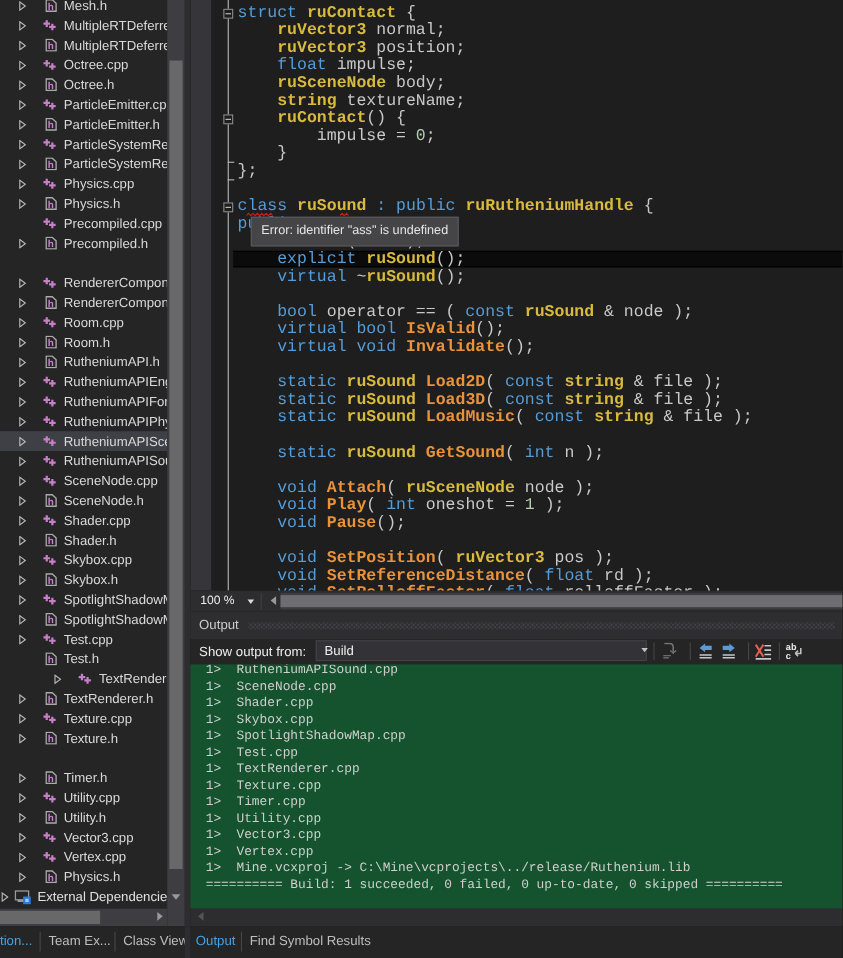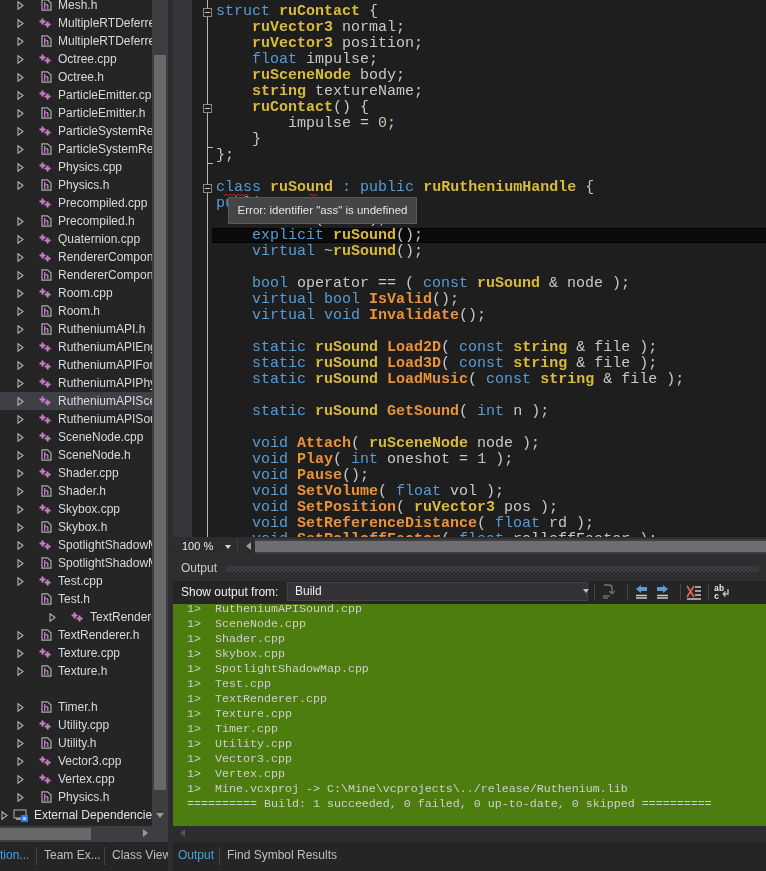--- a/index.html
+++ b/index.html
@@ -131,30 +131,20 @@
     </div>
 <div class="trow" style="top:212px;">
 <svg class="abs" style="left:17px;top:5px" width="7" height="9" viewBox="0 0 7 9">
         <path d="M1 0.8 L6 4.5 L1 8.2 Z" fill="none" stroke="#b2b2b2" stroke-width="1.1"></path>
       </svg>
 <svg class="abs" style="left:41px;top:3px" width="11" height="12" viewBox="0 0 11 12">
         <path d="M1 0.8 h5.5 l3.5 3.2 v7.2 h-9 z" fill="none" stroke="#ababab" stroke-width="1.2"></path>
         <text x="2.4" y="9.8" font-family="Liberation Sans" font-size="9" font-weight="bold" fill="#cd7fd4">h</text>
       </svg>
 <span class="abs" style="left:58px">Precompiled.h</span>
-    </div>
-<div class="trow" style="top:230px;">
-<svg class="abs" style="left:17px;top:5px" width="7" height="9" viewBox="0 0 7 9">
-        <path d="M1 0.8 L6 4.5 L1 8.2 Z" fill="none" stroke="#b2b2b2" stroke-width="1.1"></path>
-      </svg>
-<svg class="abs" style="left:39px;top:2px" width="14" height="14" viewBox="0 0 14 14">
-        <path d="M0.5 5.5 h6 M3.5 2.5 v6" stroke="#c97ec9" stroke-width="2"></path>
-        <path d="M5.6 8.5 h6 M8.6 5.5 v6" stroke="#c97ec9" stroke-width="2"></path>
-      </svg>
-<span class="abs" style="left:58px">Quaternion.cpp</span>
     </div>
 <div class="trow" style="top:248px;">
 <svg class="abs" style="left:17px;top:5px" width="7" height="9" viewBox="0 0 7 9">
         <path d="M1 0.8 L6 4.5 L1 8.2 Z" fill="none" stroke="#b2b2b2" stroke-width="1.1"></path>
       </svg>
 <svg class="abs" style="left:39px;top:2px" width="14" height="14" viewBox="0 0 14 14">
         <path d="M0.5 5.5 h6 M3.5 2.5 v6" stroke="#c97ec9" stroke-width="2"></path>
         <path d="M5.6 8.5 h6 M8.6 5.5 v6" stroke="#c97ec9" stroke-width="2"></path>
       </svg>
 <span class="abs" style="left:58px">RendererComponent.cpp</span>
@@ -496,21 +486,20 @@
 <div class="codeline" style="left:43px;top:276px"><span class="p">    </span><span class="k">bool</span><span class="p"> operator == ( </span><span class="k">const</span><span class="p"> </span><span class="t">ruSound</span><span class="p"> &amp; node );</span></div>
 <div class="codeline" style="left:43px;top:292px"><span class="p">    </span><span class="k">virtual</span><span class="p"> </span><span class="k">bool</span><span class="p"> </span><span class="f">IsValid</span><span class="p">();</span></div>
 <div class="codeline" style="left:43px;top:308px"><span class="p">    </span><span class="k">virtual</span><span class="p"> </span><span class="k">void</span><span class="p"> </span><span class="f">Invalidate</span><span class="p">();</span></div>
 <div class="codeline" style="left:43px;top:340px"><span class="p">    </span><span class="k">static</span><span class="p"> </span><span class="t">ruSound</span><span class="p"> </span><span class="f">Load2D</span><span class="p">( </span><span class="k">const</span><span class="p"> </span><span class="t">string</span><span class="p"> &amp; file );</span></div>
 <div class="codeline" style="left:43px;top:356px"><span class="p">    </span><span class="k">static</span><span class="p"> </span><span class="t">ruSound</span><span class="p"> </span><span class="f">Load3D</span><span class="p">( </span><span class="k">const</span><span class="p"> </span><span class="t">string</span><span class="p"> &amp; file );</span></div>
 <div class="codeline" style="left:43px;top:372px"><span class="p">    </span><span class="k">static</span><span class="p"> </span><span class="t">ruSound</span><span class="p"> </span><span class="f">LoadMusic</span><span class="p">( </span><span class="k">const</span><span class="p"> </span><span class="t">string</span><span class="p"> &amp; file );</span></div>
 <div class="codeline" style="left:43px;top:404px"><span class="p">    </span><span class="k">static</span><span class="p"> </span><span class="t">ruSound</span><span class="p"> </span><span class="f">GetSound</span><span class="p">( </span><span class="k">int</span><span class="p"> n );</span></div>
 <div class="codeline" style="left:43px;top:436px"><span class="p">    </span><span class="k">void</span><span class="p"> </span><span class="f">Attach</span><span class="p">( </span><span class="t">ruSceneNode</span><span class="p"> node );</span></div>
 <div class="codeline" style="left:43px;top:452px"><span class="p">    </span><span class="k">void</span><span class="p"> </span><span class="f">Play</span><span class="p">( </span><span class="k">int</span><span class="p"> oneshot = </span><span class="n">1</span><span class="p"> );</span></div>
 <div class="codeline" style="left:43px;top:468px"><span class="p">    </span><span class="k">void</span><span class="p"> </span><span class="f">Pause</span><span class="p">();</span></div>
-<div class="codeline" style="left:43px;top:484px"><span class="p">    </span><span class="k">void</span><span class="p"> </span><span class="f">SetVolume</span><span class="p">( </span><span class="k">float</span><span class="p"> vol );</span></div>
 <div class="codeline" style="left:43px;top:500px"><span class="p">    </span><span class="k">void</span><span class="p"> </span><span class="f">SetPosition</span><span class="p">( </span><span class="t">ruVector3</span><span class="p"> pos );</span></div>
 <div class="codeline" style="left:43px;top:516px"><span class="p">    </span><span class="k">void</span><span class="p"> </span><span class="f">SetReferenceDistance</span><span class="p">( </span><span class="k">float</span><span class="p"> rd );</span></div>
 <div class="codeline" style="left:43px;top:532px"><span class="p">    </span><span class="k">void</span><span class="p"> </span><span class="f">SetRolloffFactor</span><span class="p">( </span><span class="k">float</span><span class="p"> rolloffFactor );</span></div>
 <svg class="abs" style="left:51px;top:193px" width="24" height="4" viewBox="0 0 24 4">
       <path d="M0 3 L2 1 L4 3 L6 1 L8 3 L10 1 L12 3 L14 1 L16 3 L18 1 L20 3 L22 1 L24 3" fill="none" stroke="#d11c1c" stroke-width="1"></path>
     </svg>
 <svg class="abs" style="left:136px;top:193px" width="8" height="4" viewBox="0 0 8 4">
       <path d="M0 3 L2 1 L4 3 L6 1 L8 3" fill="none" stroke="#d11c1c" stroke-width="1"></path>
     </svg>
 <div class="abs sans" style="left:55px;top:197px;width:189px;height:27px;background:#454548;border:1px solid #59595c;color:#e4e4e4;font-size:11.5px;line-height:25px;text-align:center;white-space:nowrap">Error: identifier "ass" is undefined</div>
@@ -551,21 +540,21 @@
 <svg class="abs" style="left:513px;top:28px" width="16" height="16" viewBox="0 0 16 16">
       <path d="M1 2 L8 13 M8 2 L1 13" stroke="#e0614f" stroke-width="1.8"></path>
       <path d="M9 3 h6 M9 7 h6 M9 11 h6 M1 15 h14" stroke="#c8c8c8" stroke-width="1.5"></path>
     </svg>
 <svg class="abs" style="left:541px;top:27px" width="18" height="17" viewBox="0 0 18 17">
       <text x="0" y="8" font-family="Liberation Mono" font-size="8.5" font-weight="bold" fill="#e8e8e8">ab</text>
       <text x="0" y="16" font-family="Liberation Mono" font-size="8.5" font-weight="bold" fill="#e8e8e8">c</text>
       <path d="M14 6 v5 h-5 M9 11 l2.5 -2.5 M9 11 l2.5 2.5" fill="none" stroke="#bfbfbf" stroke-width="1.4"></path>
     </svg>
 </div>
-<div class="abs" style="left:173px;top:604px;width:593px;height:222px;background:#4d7c0f;overflow:hidden">
+<div class="abs" style="left:173px;top:604px;width:593px;height:222px;background:#14532d;overflow:hidden">
 <div class="oline" style="left:14px;top:-2px">1&gt;  RutheniumAPISound.cpp</div>
 <div class="oline" style="left:14px;top:13px">1&gt;  SceneNode.cpp</div>
 <div class="oline" style="left:14px;top:28px">1&gt;  Shader.cpp</div>
 <div class="oline" style="left:14px;top:43px">1&gt;  Skybox.cpp</div>
 <div class="oline" style="left:14px;top:58px">1&gt;  SpotlightShadowMap.cpp</div>
 <div class="oline" style="left:14px;top:73px">1&gt;  Test.cpp</div>
 <div class="oline" style="left:14px;top:88px">1&gt;  TextRenderer.cpp</div>
 <div class="oline" style="left:14px;top:103px">1&gt;  Texture.cpp</div>
 <div class="oline" style="left:14px;top:118px">1&gt;  Timer.cpp</div>
 <div class="oline" style="left:14px;top:133px">1&gt;  Utility.cpp</div>

